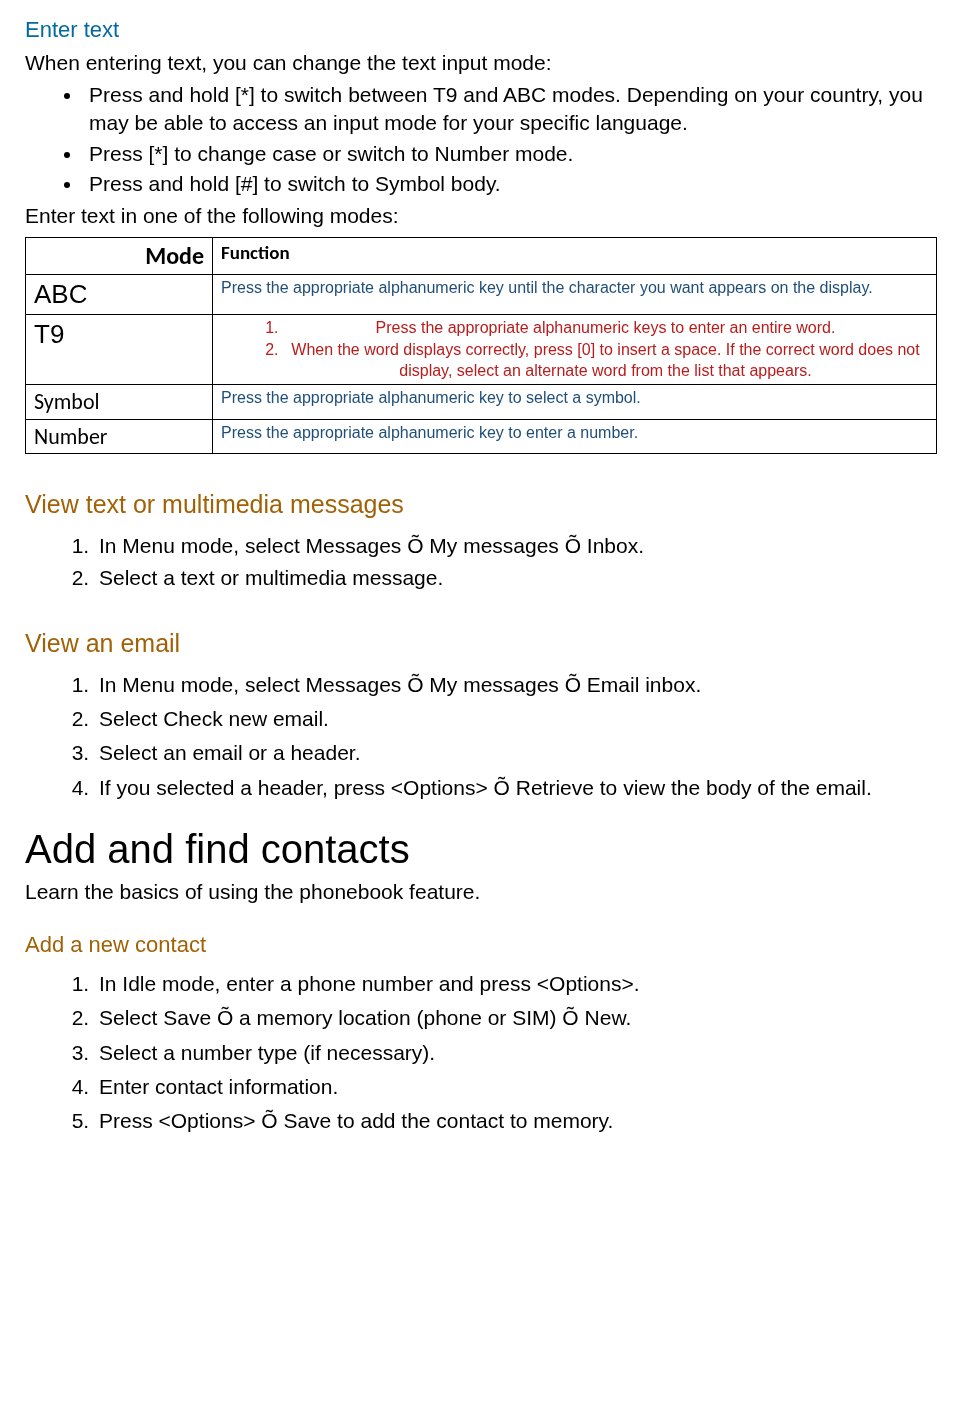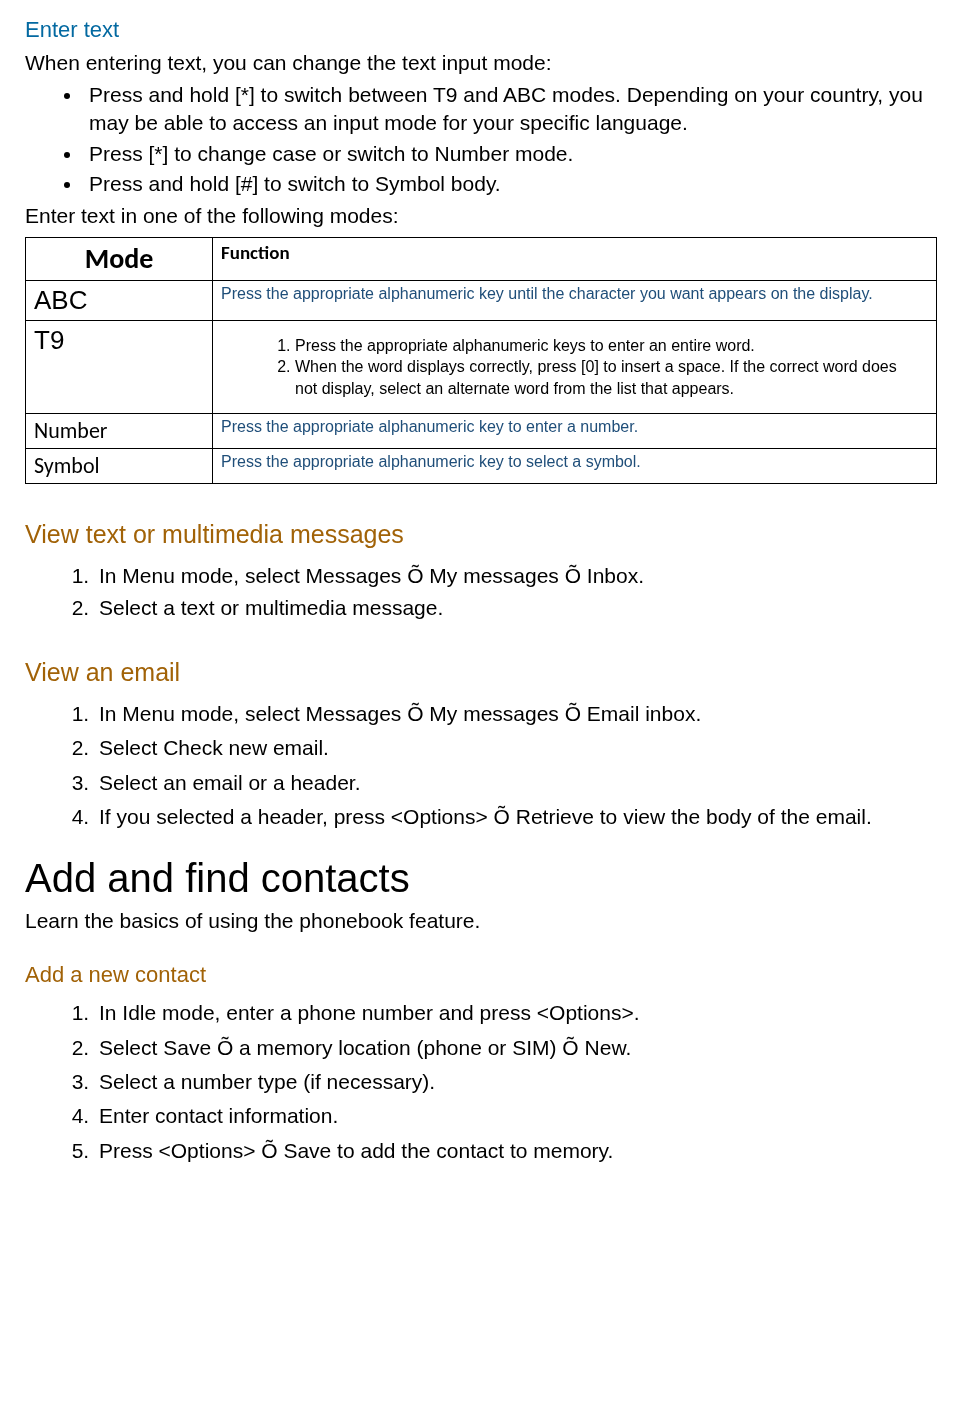--- a/index.html
+++ b/index.html
@@ -52,45 +52,46 @@
   }
   table.modes th, table.modes td {
     border: 1px solid #000;
     padding: 2px 8px;
     vertical-align: top;
     text-align: left;
   }
   table.modes th.mode-h {
     font-family: Calibri, Arial, sans-serif;
     font-weight: bold;
-    font-size: 28px;
-    text-align: center;
+    font-size: 24px;
+    text-align: right;
     width: 170px;
   }
   table.modes th.func-h {
     font-family: Calibri, Arial, sans-serif;
     font-weight: bold;
     font-size: 19px;
     text-align: left;
   }
   table.modes td.mode-cell {
     font-size: 26px;
   }
   table.modes td.mode-cell-cal {
     font-family: Calibri, Arial, sans-serif;
     font-size: 22px;
   }
   table.modes td.func-cell {
     color: #1f4e79;
     font-size: 16px;
   }
   table.modes ol.inner {
-    margin: 12px;
+    margin: 0;
     padding-left: 62px;
-    color: #000000;
+    color: #b91c1c;
+    text-align: center;
   }
   table.modes ol.inner li {
     margin: 0;
   }
   h1.big {
     font-size: 40px;
     font-weight: normal;
     margin: 20px 0 2px 0;
   }
 </style>
@@ -119,26 +120,26 @@
   <tr>
     <td class="mode-cell">T9</td>
     <td class="func-cell">
       <ol class="inner">
         <li>Press the appropriate alphanumeric keys to enter an entire word.</li>
         <li>When the word displays correctly, press [0] to insert a space. If the correct word does not display, select an alternate word from the list that appears.</li>
       </ol>
     </td>
   </tr>
   <tr>
+    <td class="mode-cell-cal">Symbol</td>
+    <td class="func-cell">Press the appropriate alphanumeric key to select a symbol.</td>
+  </tr>
+  <tr>
     <td class="mode-cell-cal">Number</td>
     <td class="func-cell">Press the appropriate alphanumeric key to enter a number.</td>
-  </tr>
-  <tr>
-    <td class="mode-cell-cal">Symbol</td>
-    <td class="func-cell">Press the appropriate alphanumeric key to select a symbol.</td>
   </tr>
 </tbody>
   </table>
 
 <div class="heading-blue-lg">View text or multimedia messages</div>
 <ol class="num">
   <li>In Menu mode, select Messages Õ My messages Õ Inbox.</li>
   <li>Select a text or multimedia message.</li>
 </ol>
 

